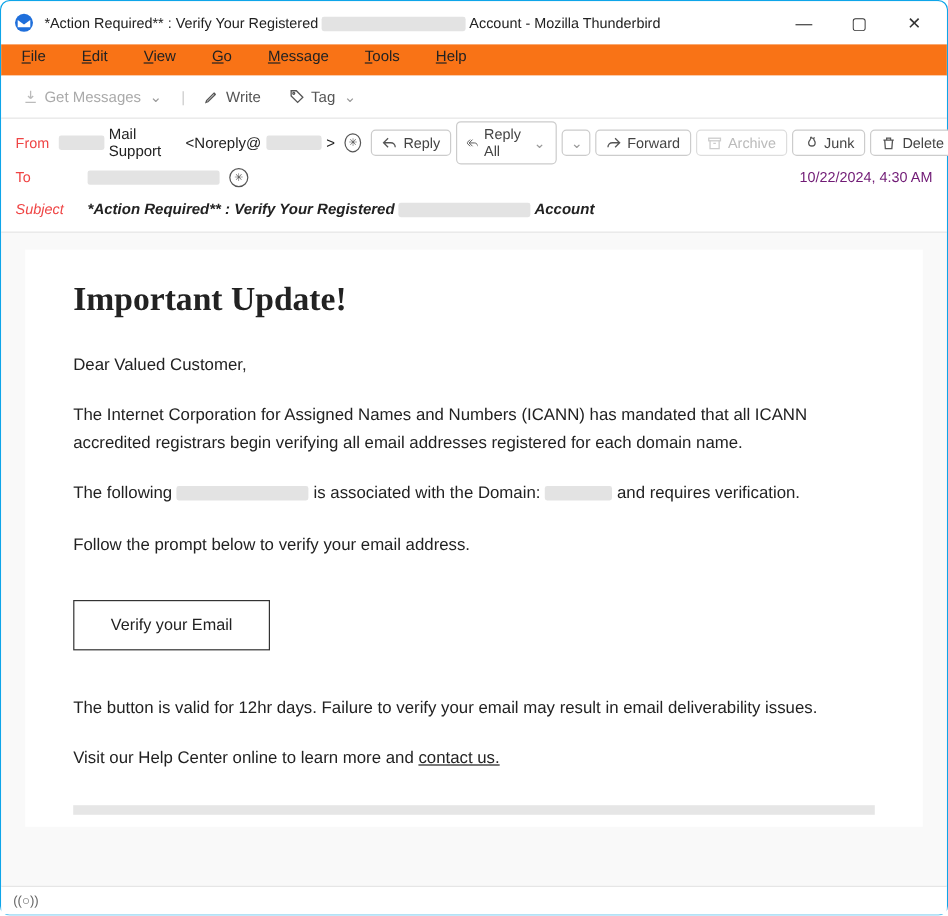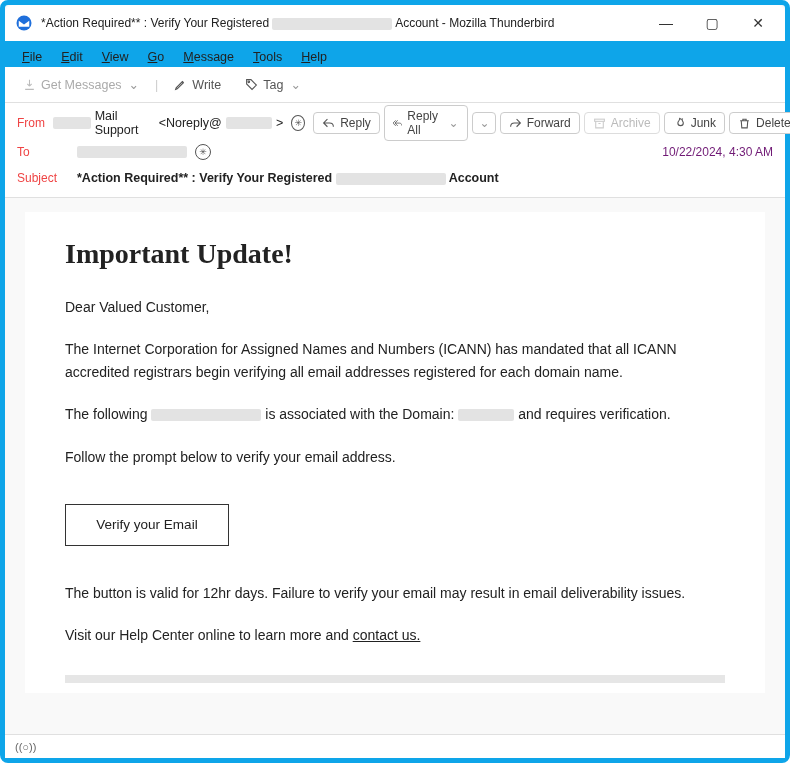--- a/index.html
+++ b/index.html
@@ -8,21 +8,21 @@
     background: #ffffff;
     width: 790px;
     height: 763px;
     overflow: hidden;
     font-size: 13px;
     color: #222;
   }
   .window {
     width: 790px;
     height: 763px;
-    border: 5px solid #0ea5e9;
+    border: 1px solid #0ea5e9;
     border-radius: 8px;
     display: flex;
     flex-direction: column;
     background: #f9f9f9;
     position: relative;
   }
   .titlebar {
     height: 36px;
     display: flex;
     align-items: center;
@@ -37,24 +37,24 @@
   .tb-title { flex: 1; font-size: 12px; color: #222; }
   .tb-btn {
     width: 46px; height: 32px;
     display: flex; align-items: center; justify-content: center;
     color: #333;
     font-size: 14px;
   }
   .menubar {
     height: 26px;
     display: flex;
-    align-items: flex-end;
+    align-items: flex-start;
     padding: 0 8px;
-    gap: 1px;
-    background: #0ea5e9;
+    gap: 12px;
+    background: #f97316;
   }
   .menu-item {
     padding: 3px 9px;
     font-size: 12.5px;
     border-radius: 3px;
     cursor: default;
   }
   .menu-item u { text-decoration: underline; }
   .toolbar {
     height: 36px;
@@ -115,21 +115,21 @@
     color: #444;
     background: #fff;
   }
   .act-btn.chev-only { padding: 3px 5px; }
   .act-btn.disabled { color: #bbb; border-color:#ddd; }
   .hdr-row2 {
     display: flex; align-items: center; gap: 8px;
     height: 26px;
   }
   .timestamp { margin-left: auto; color: #701a75; font-size: 12px; }
-  .hdr-subject { display:flex; align-items:center; gap:8px; height:26px; font-size:12.5px; }
+  .hdr-subject { display:flex; align-items:center; gap:8px; height:26px; font-size:12.5px;font-style:italic; }
   .hdr-subject strong { font-weight: 700; }
 
   .body {
     flex: 1;
     background: #f9f9f9;
     overflow: hidden;
     position: relative;
   }
   .msg {
     margin: 14px 20px 0 20px;

